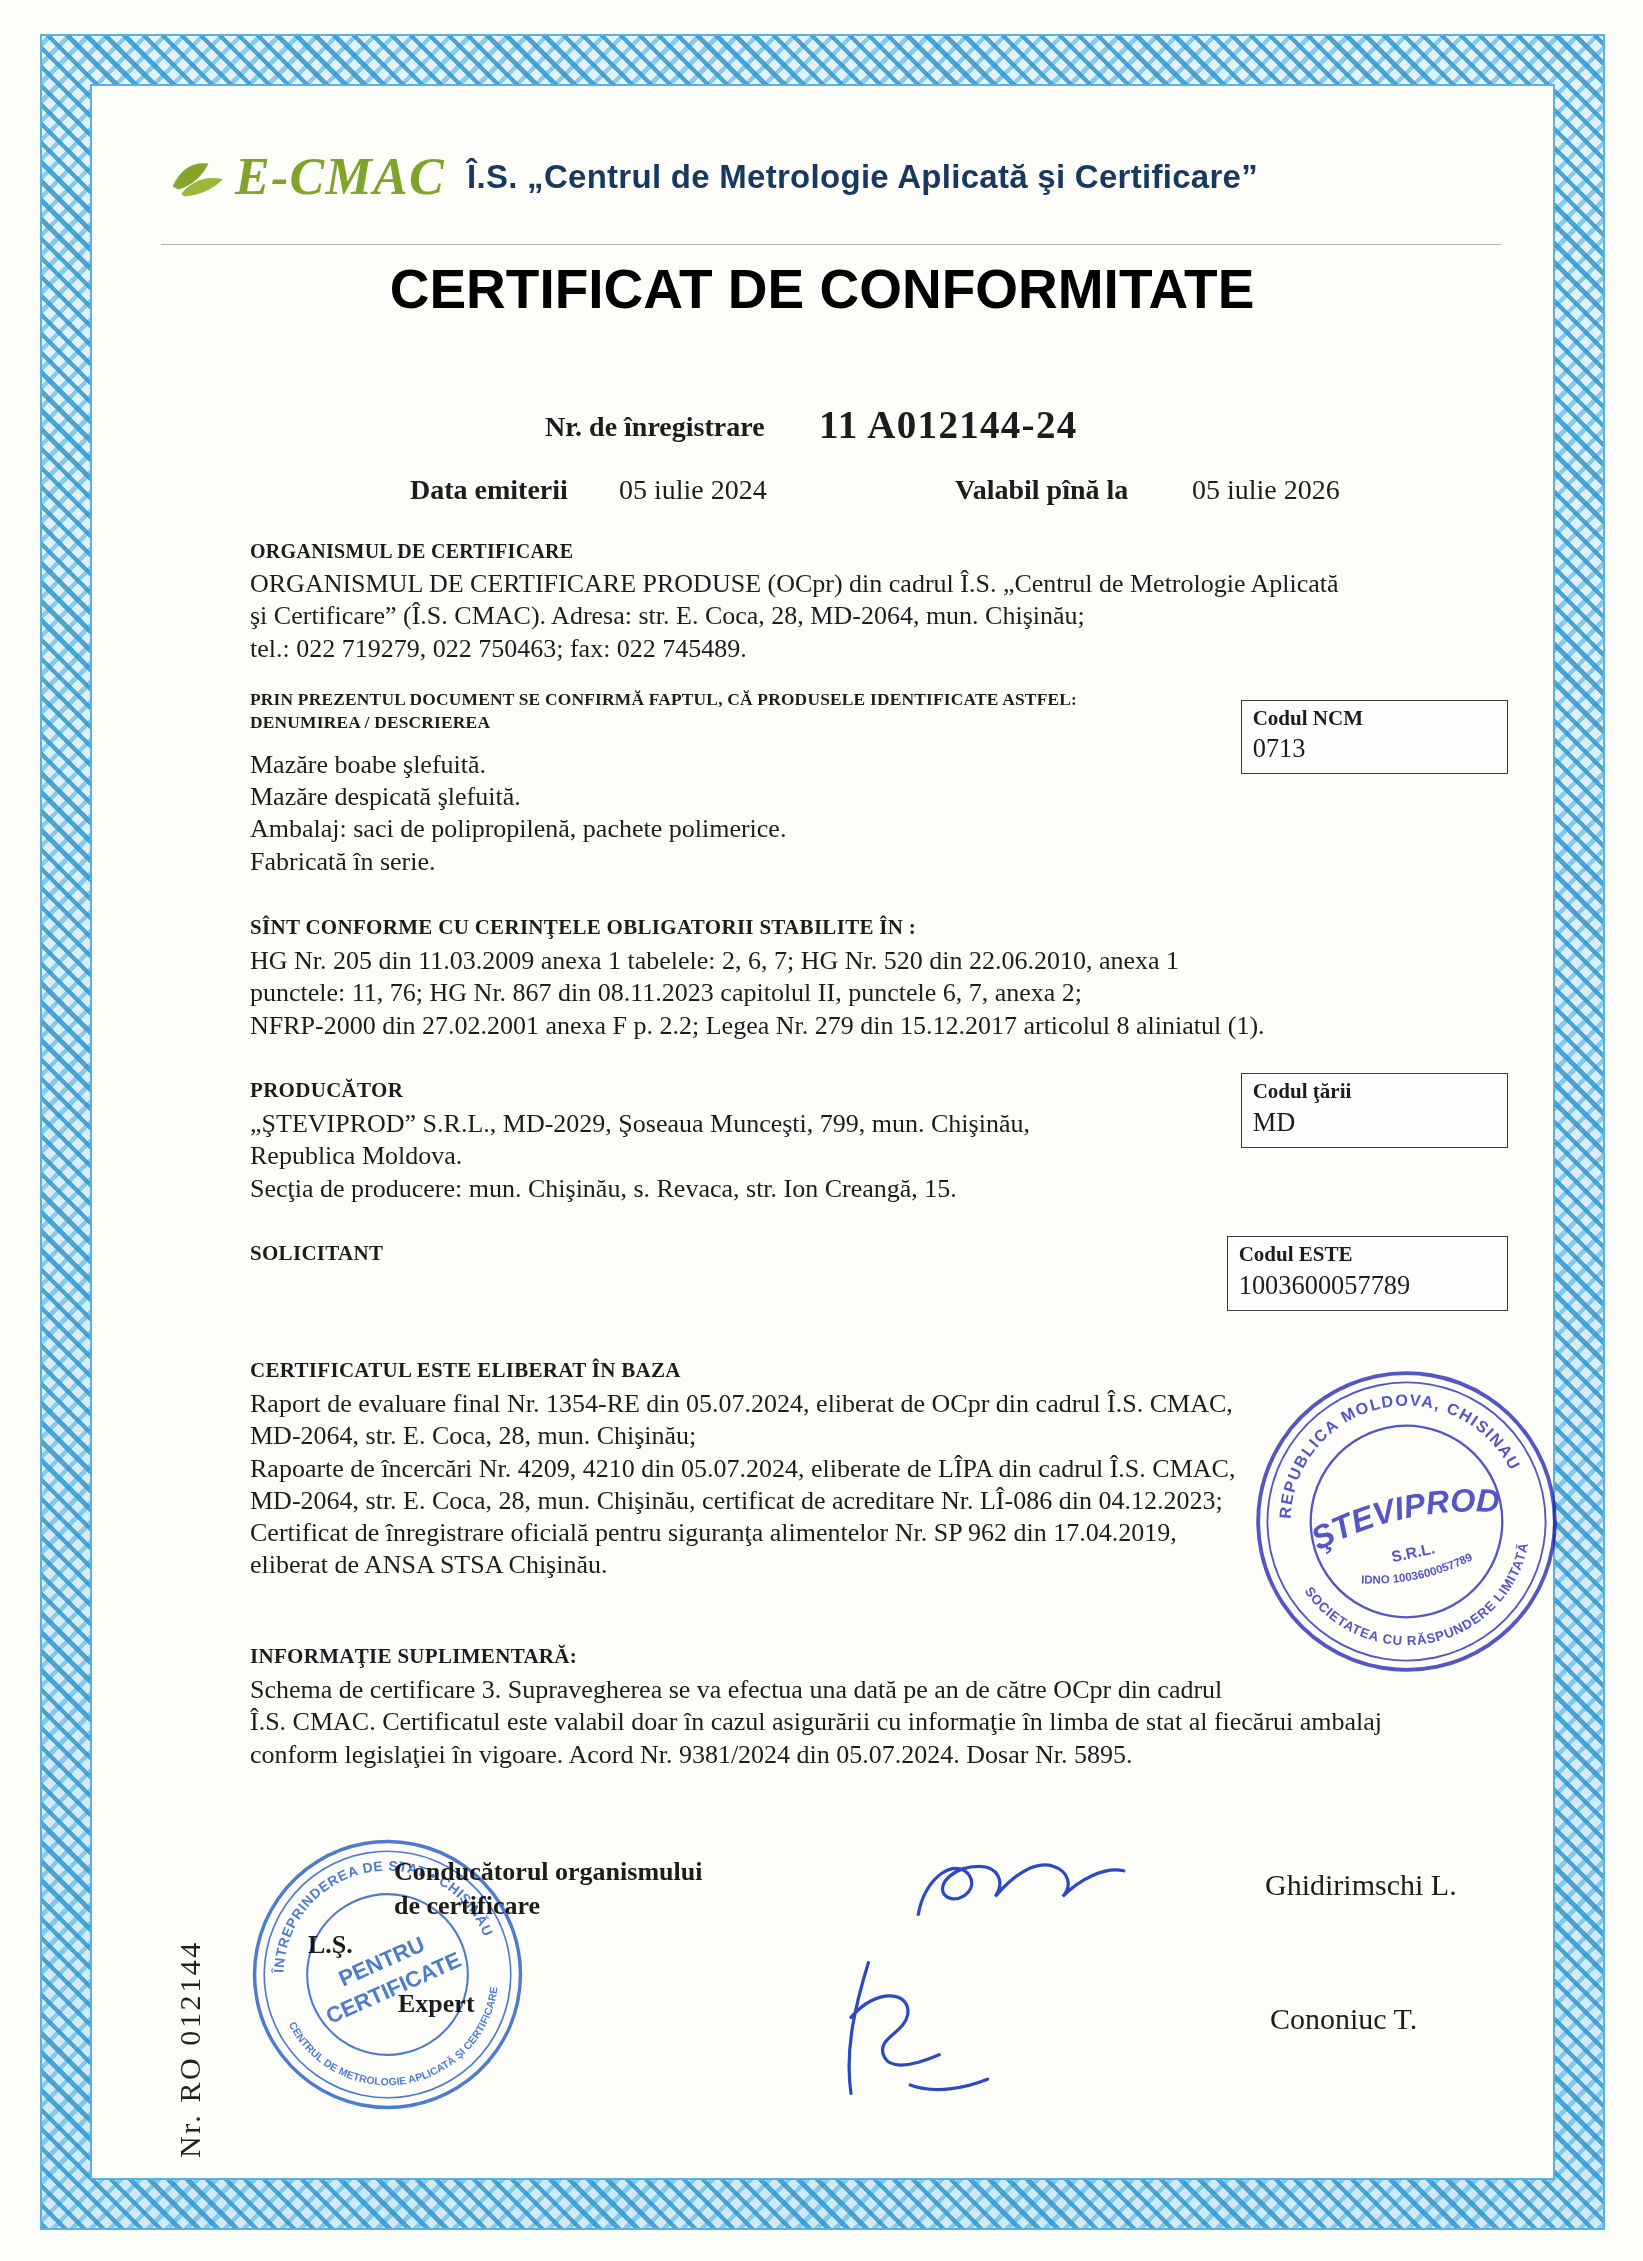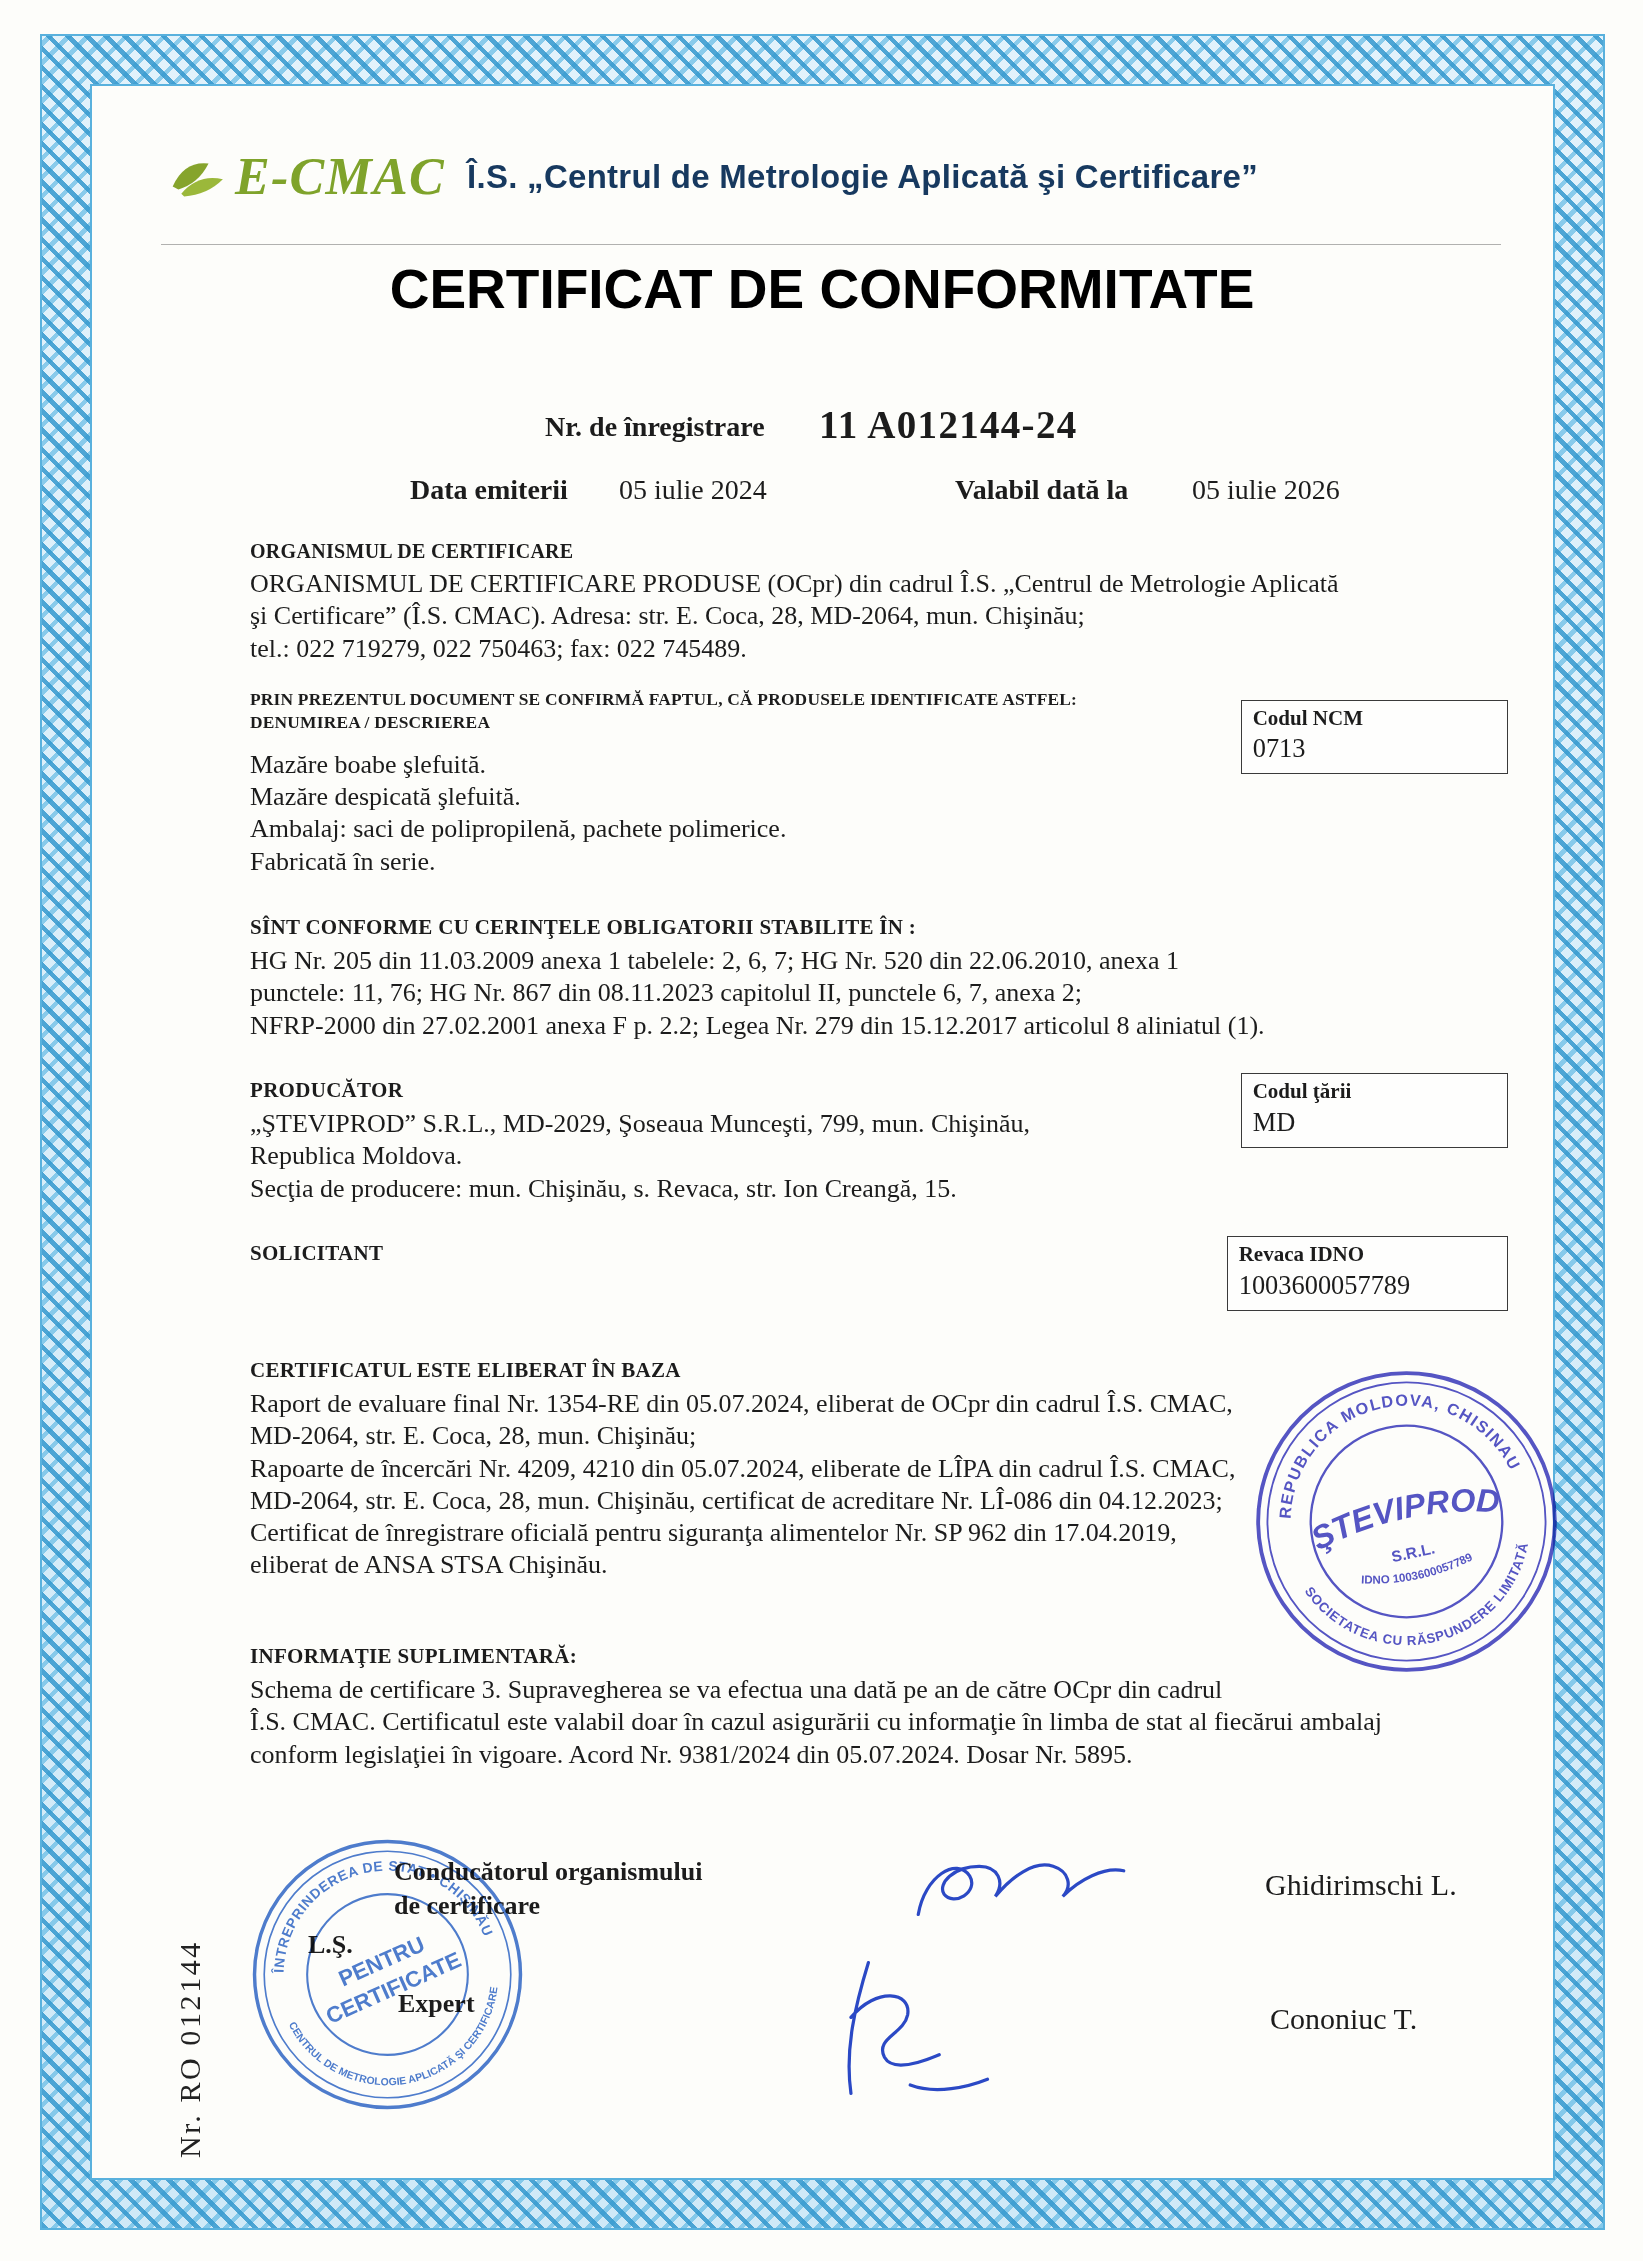--- a/index.html
+++ b/index.html
@@ -84,21 +84,21 @@
   <div class="doc-title">CERTIFICAT DE CONFORMITATE</div>
 
   <div class="reg-row">
     <span class="reg-label">Nr. de înregistrare</span>
     <span class="reg-number">11 A012144-24</span>
   </div>
 
   <div class="dates-row">
     <span class="lbl-issued">Data emiterii</span>
     <span class="val-issued">05 iulie 2024</span>
-    <span class="lbl-valid">Valabil dată la</span>
+    <span class="lbl-valid">Valabil pînă la</span>
     <span class="val-valid">05 iulie 2026</span>
   </div>
 
   <div class="sec" style="top:540px;">
     <div class="h-small">ORGANISMUL DE CERTIFICARE</div>
     <div class="body-text">ORGANISMUL DE CERTIFICARE PRODUSE (OCpr) din cadrul Î.S. „Centrul de Metrologie Aplicată
 şi Certificare” (Î.S. CMAC). Adresa: str. E. Coca, 28, MD-2064, mun. Chişinău;
 tel.: 022 719279, 022 750463; fax: 022 745489.</div>
   </div>
 
@@ -129,21 +129,21 @@
       <div class="cb-value">MD</div>
     </div>
     <div class="body-text">„ŞTEVIPROD” S.R.L., MD-2029, Şoseaua Munceşti, 799, mun. Chişinău,
 Republica Moldova.
 Secţia de producere: mun. Chişinău, s. Revaca, str. Ion Creangă, 15.</div>
   </div>
 
   <div class="sec" style="top:1241px;">
     <div class="h-sec">SOLICITANT</div>
     <div class="code-box" style="top:-5.2px;width:258px;">
-      <div class="cb-label">Revaca IDNO</div>
+      <div class="cb-label">Codul ESTE</div>
       <div class="cb-value">1003600057789</div>
     </div>
   </div>
 
   <div class="sec" style="top:1358px;">
     <div class="h-sec">CERTIFICATUL ESTE ELIBERAT ÎN BAZA</div>
     <div class="body-text">Raport de evaluare final Nr. 1354-RE din 05.07.2024, eliberat de OCpr din cadrul Î.S. CMAC,
 MD-2064, str. E. Coca, 28, mun. Chişinău;
 Rapoarte de încercări Nr. 4209, 4210 din 05.07.2024, eliberate de LÎPA din cadrul Î.S. CMAC,
 MD-2064, str. E. Coca, 28, mun. Chişinău, certificat de acreditare Nr. LÎ-086 din  04.12.2023;

